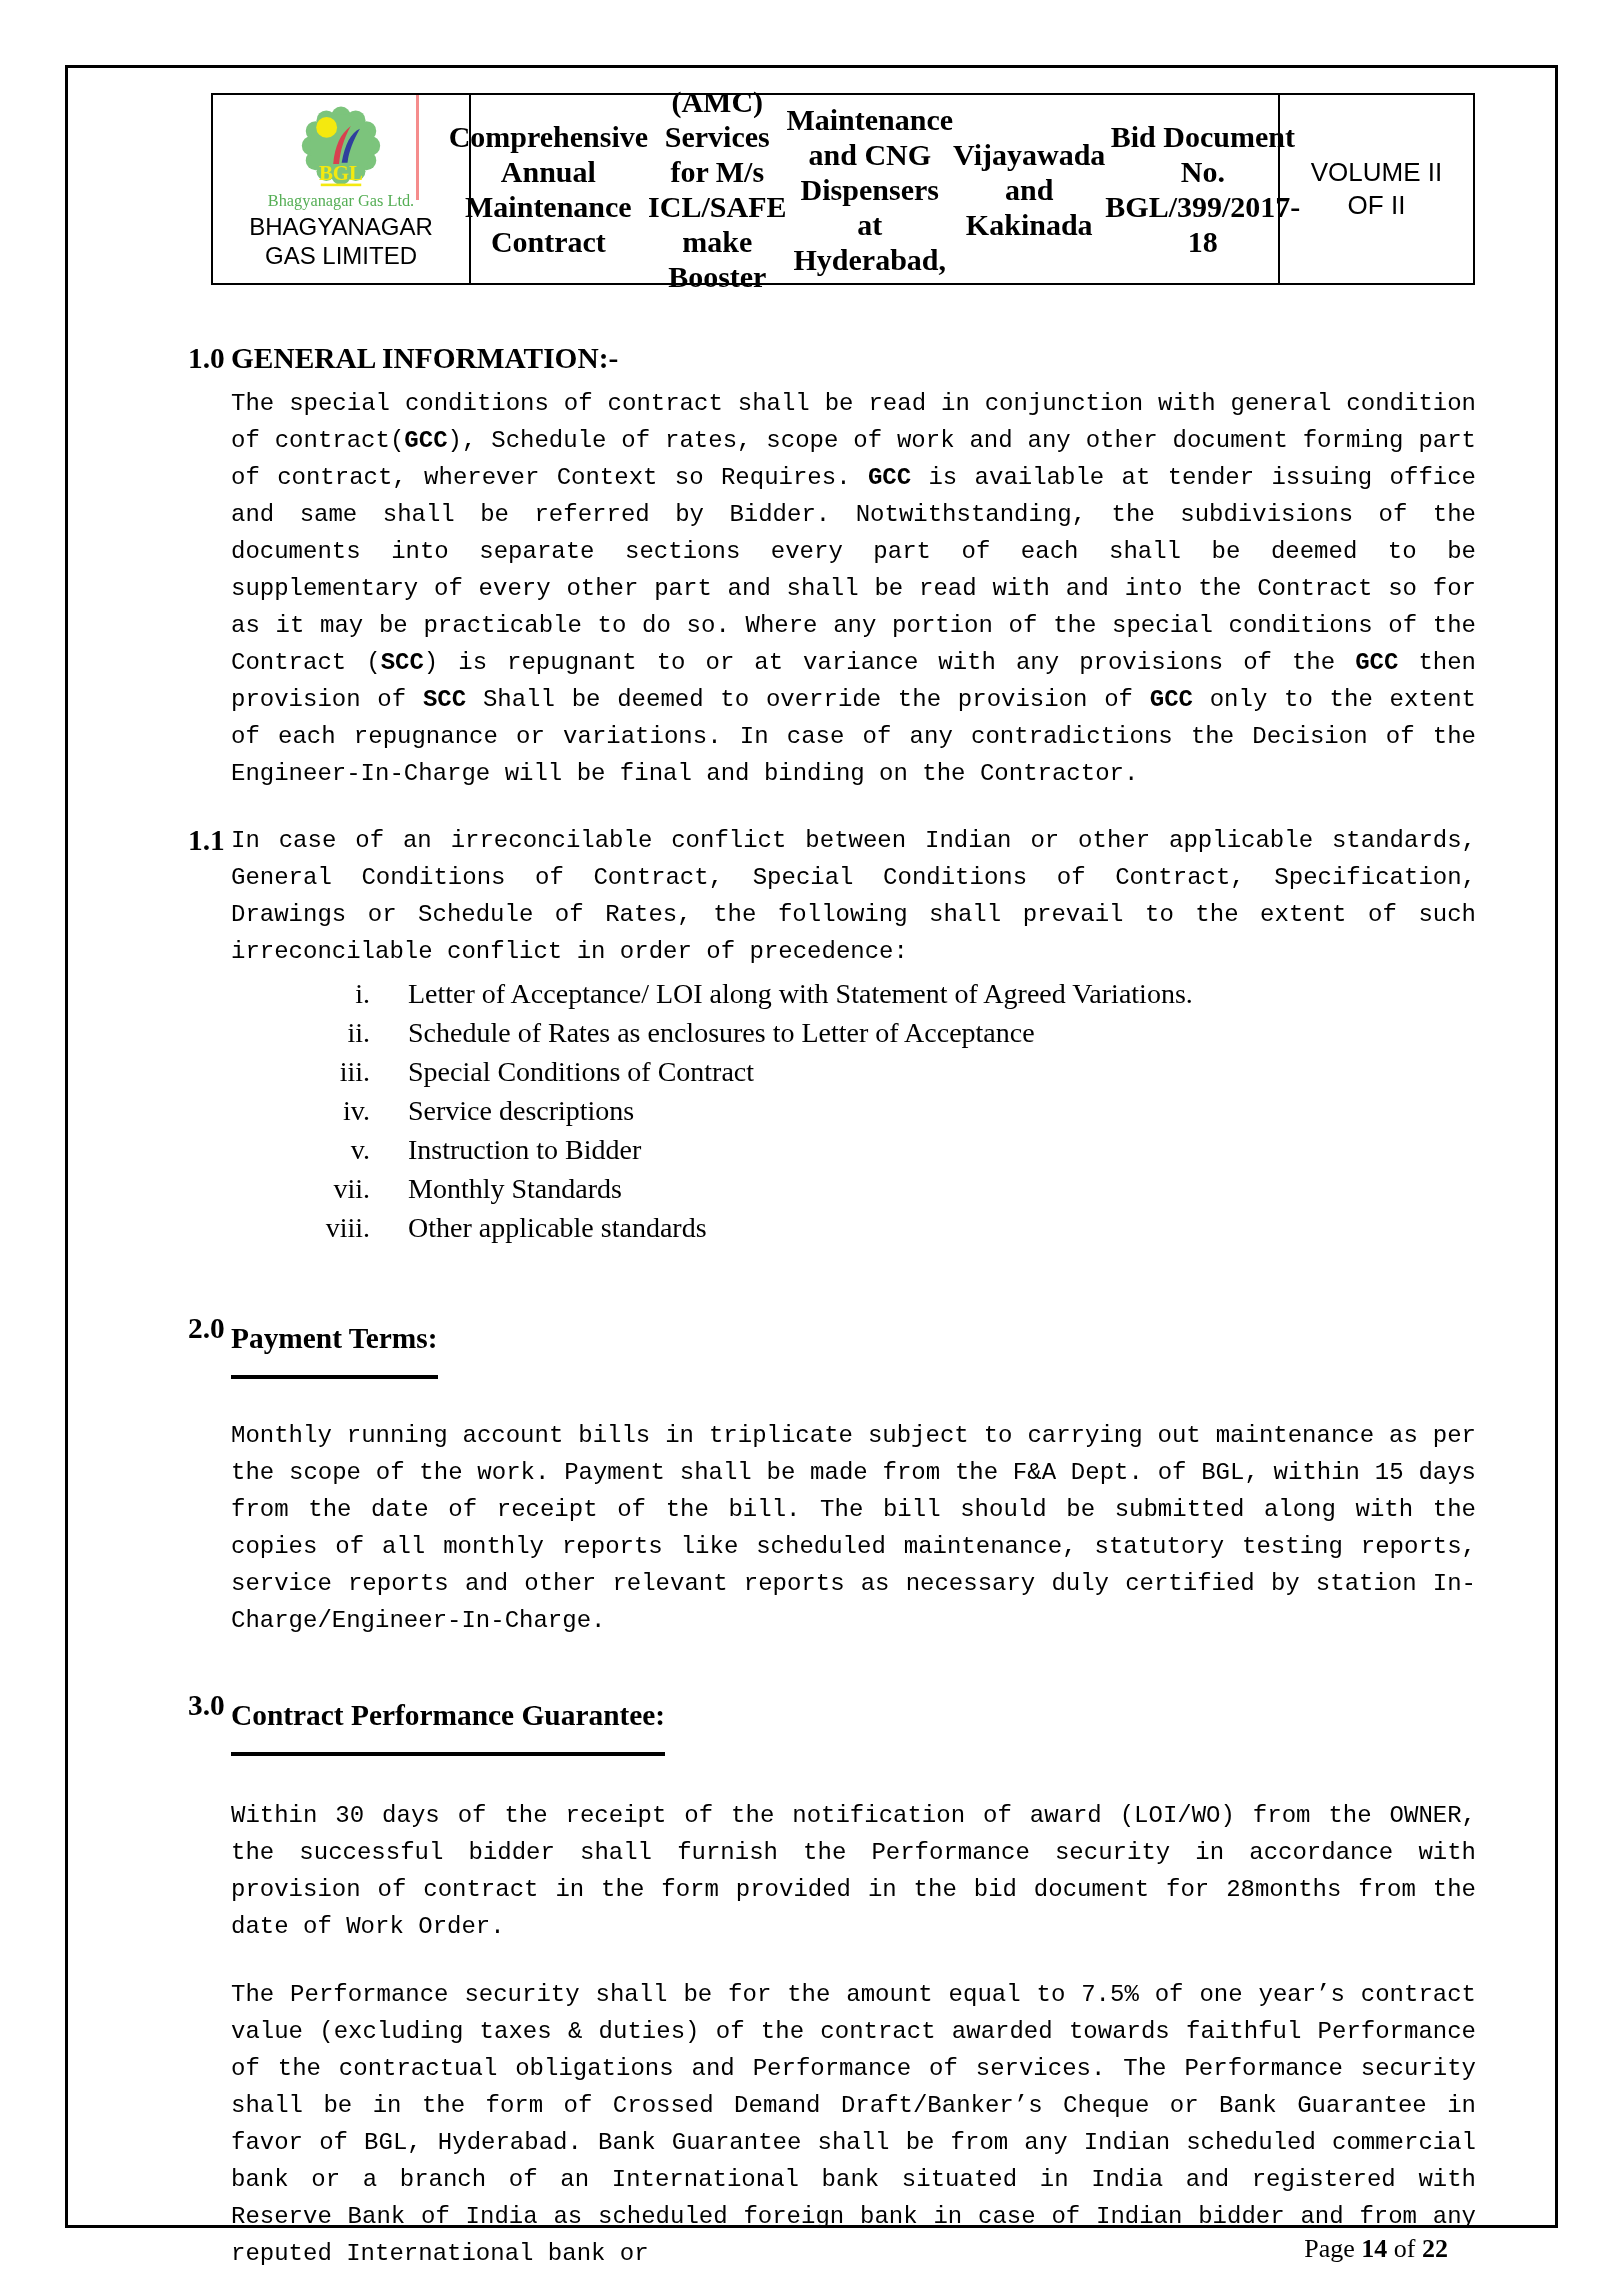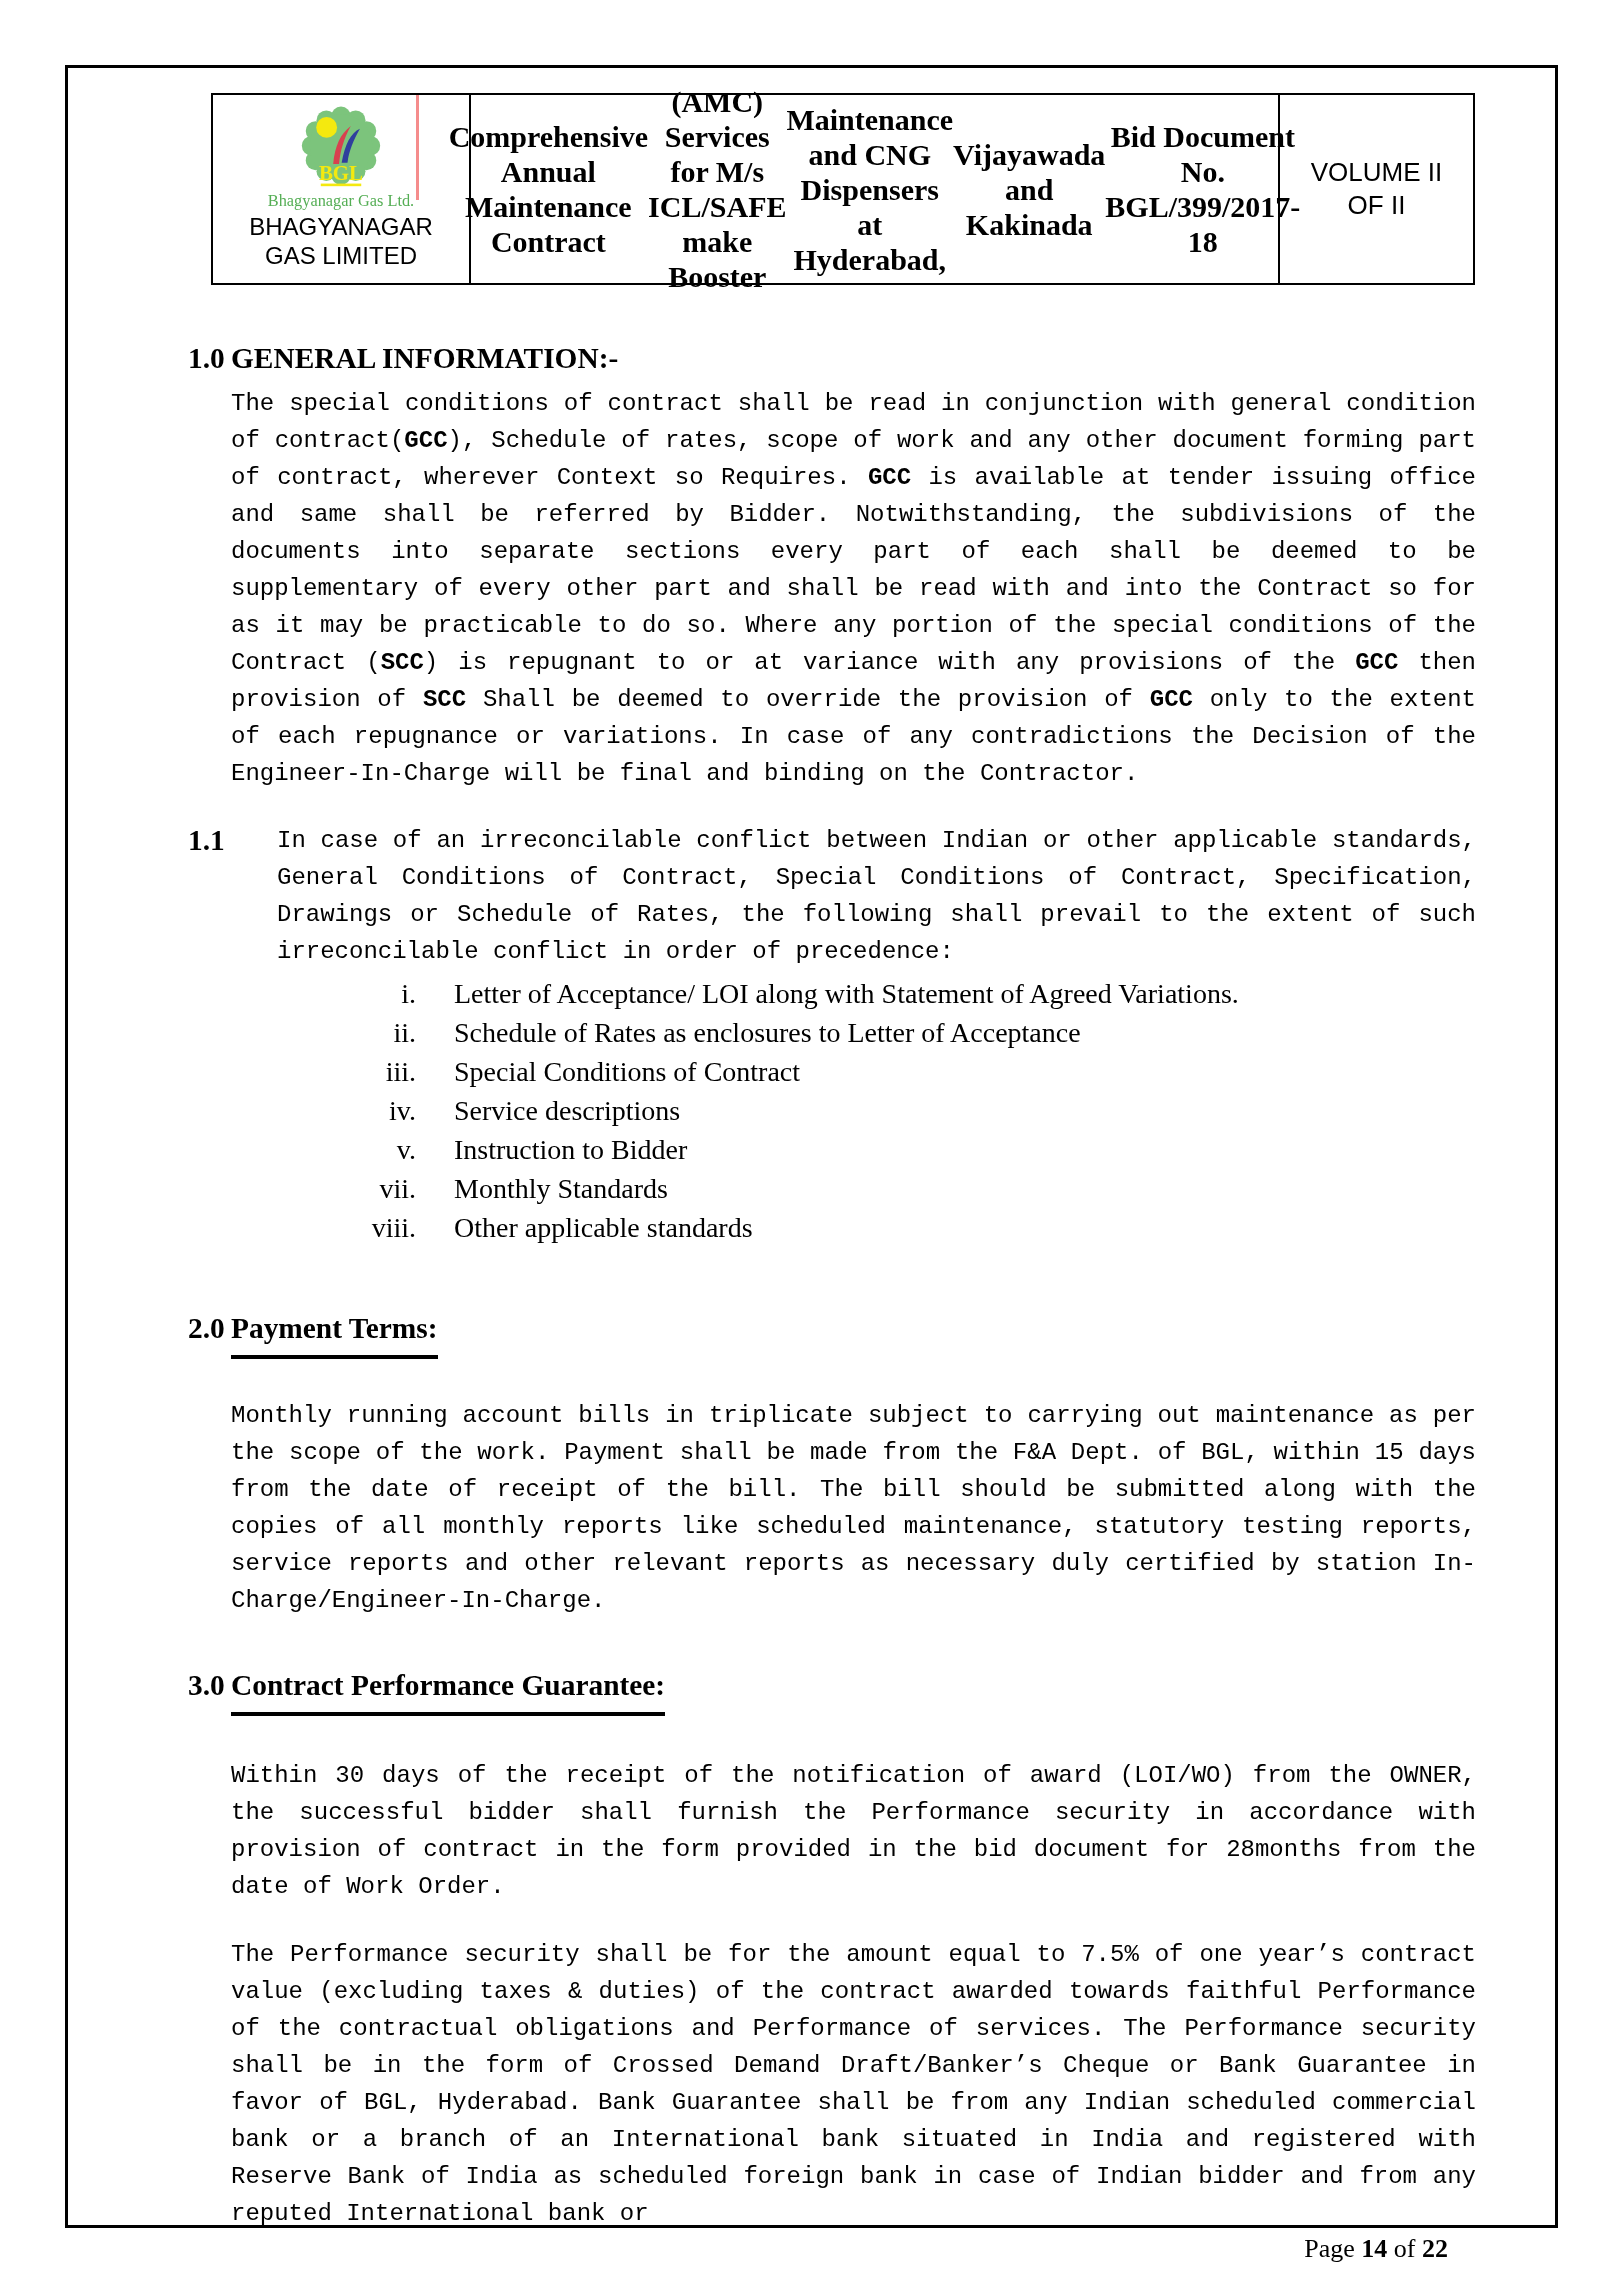--- a/index.html
+++ b/index.html
@@ -79,28 +79,29 @@
     font-size: 29.4px; line-height: 37px;
   }
   .sec-body { flex: 1; min-width: 0; }
   .sec-heading {
     font-weight: bold;
     font-size: 29.4px; line-height: 37px;
   }
   .hx {
     display: inline-block;
     border-bottom: 4.6px solid #000;
-    padding-bottom: 8px;
+    padding-bottom: 18px;
+    margin-top: 10px;
   }
   .para {
     text-align: justify;
     font-size: 24px; line-height: 37px; font-family: Liberation Mono, monospace;
   }
   .sec-heading + .para { margin-top: 7.9px; }
-  #sec-1-1 { margin-top: 30px; gap: 46px; }
+  #sec-1-1 { margin-top: 30px; }
   #sec-2-0 { margin-top: 63px; }
   #sec-3-0 { margin-top: 48px; }
   #sec-2-0 .para { margin-top: 38px; }
   #sec-3-0 .para-a { margin-top: 41px; }
   #sec-3-0 .para-b { margin-top: 31px; }
   .rlist { margin-top: 3.9px; }
   .rrow { display: flex; font-size: 28px; line-height: 39px; }
   .rnum { width: 139px; flex: none; text-align: right; }
   .rtext { padding-left: 38px; }
   

